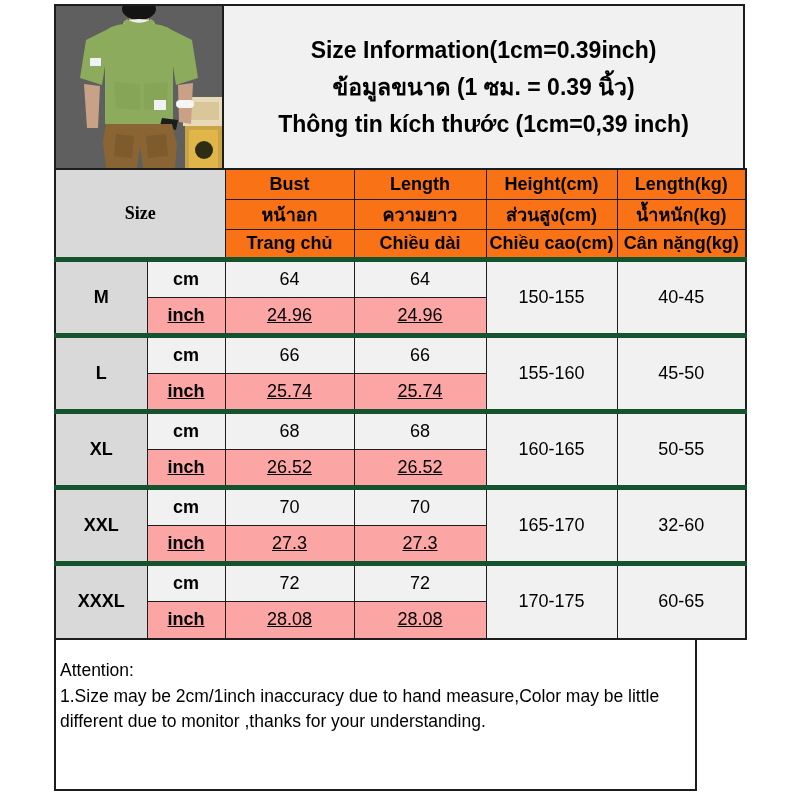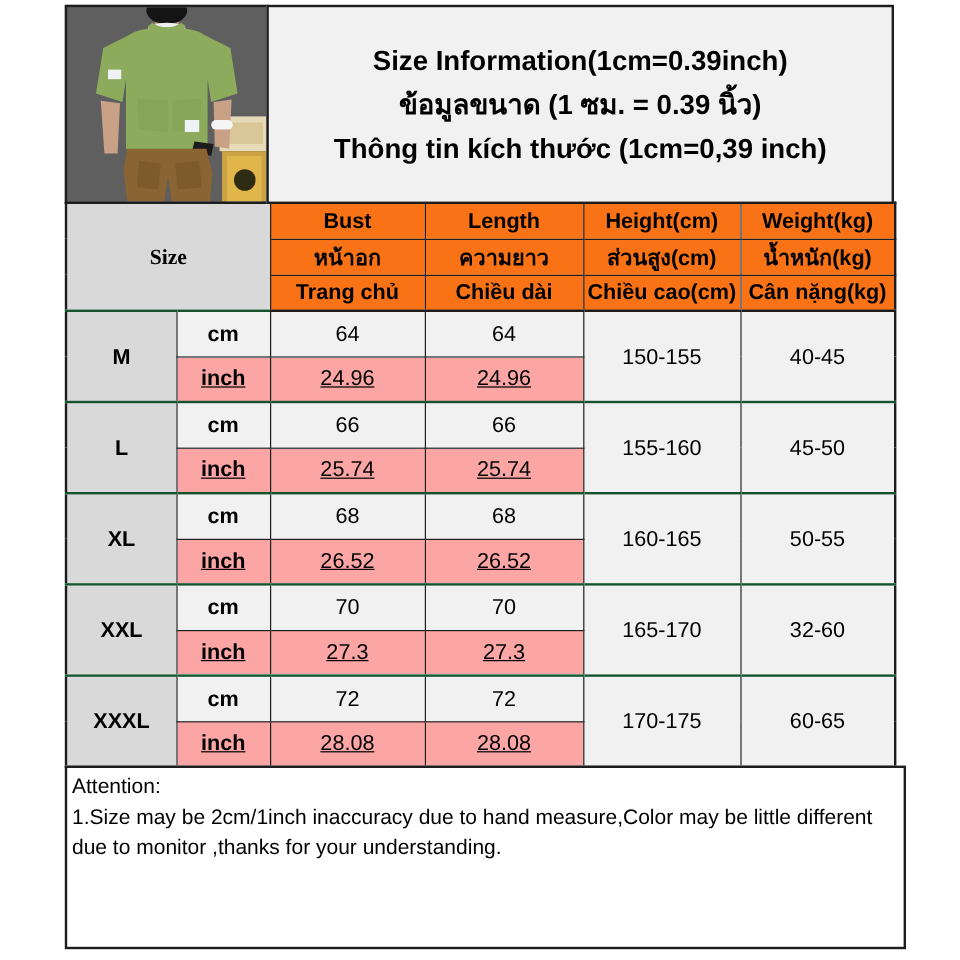--- a/index.html
+++ b/index.html
@@ -22,26 +22,26 @@
     font-size:18px; overflow:hidden; }
   thead tr { height:30px; }
   tbody tr { height:38px; }
   td.hd  { background:#f97316; font-weight:bold; }
   td.size-hd { background:#d9d9d9; font-weight:bold; font-size:34px;font-family:Liberation Serif, serif; }
   td.lt  { background:#f1f1f1; }
   td.wt  { background:#fca5a5;text-decoration:underline; }
   td.unit { font-weight:bold; }
   td.lbl  { background:#d9d9d9; font-weight:bold; font-size:19px; }
   td.csep { border-left:2px solid #1d1d1d; }
-  tr.gt td { border-top:2px solid #14532d; }
+  tr.gt td { border-top:5px solid #14532d; }
   thead tr.hd-last td { border-bottom:2px solid #1d1d1d;margin-top:44px; }
 
   
-  .attention { margin-top:-2px; width:701px; min-height:153px; border:2px solid #1d1d1d;
-    background:#fff; padding:3px 6px 0 4px; font-size:17.5px; line-height:25.5px; }
+  .attention { margin-top:-2px; width:643px; min-height:153px; border:2px solid #1d1d1d;
+    background:#fff; padding:18px 6px 0 4px; font-size:17.5px; line-height:25.5px; }
 </style>
 </head>
 <body>
 
 <div class="content">
 
   <div class="top-block">
     <div class="photo-cell">
       <svg width="166" height="162" viewBox="0 0 166 162">
         <rect x="0" y="0" width="166" height="162" fill="#5f5f5f"></rect>
@@ -90,21 +90,21 @@
       <col style="width:132px">
         <col style="width:131px">
         <col style="width:129px">
     </colgroup>
     <thead>
       <tr>
         <td class="size-hd" rowspan="3" colspan="2">Size</td>
         <td class="hd csep">Bust</td>
         <td class="hd csep">Length</td>
         <td class="hd csep">Height(cm)</td>
-        <td class="hd csep">Weight(kg)</td>
+        <td class="hd csep">Length(kg)</td>
       </tr>
       <tr>
         <td class="hd csep">หน้าอก</td>
         <td class="hd csep">ความยาว</td>
         <td class="hd csep">ส่วนสูง(cm)</td>
         <td class="hd csep">น้ำหนัก(kg)</td>
       </tr>
       <tr class="hd-last">
         <td class="hd csep">Trang chủ</td>
         <td class="hd csep">Chiều dài</td>

